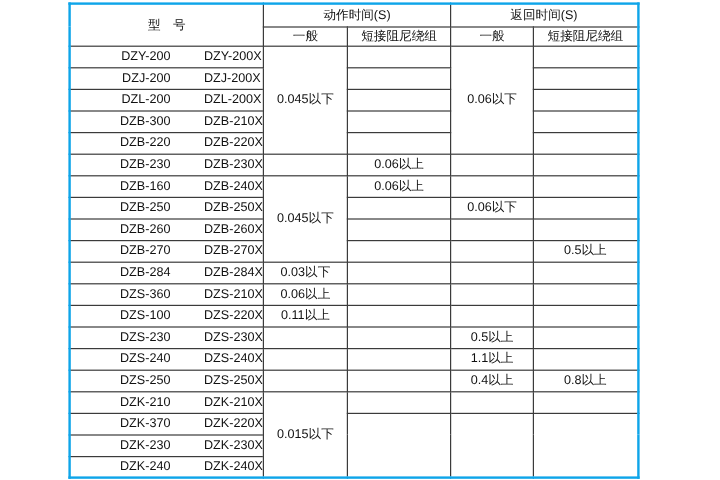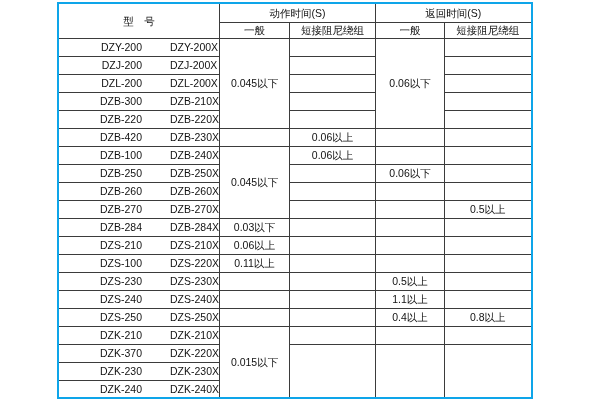--- a/index.html
+++ b/index.html
@@ -88,28 +88,28 @@
         <td class="model"><span>DZB-300</span><span>DZB-210X</span></td>
         <td></td>
         <td></td>
       </tr>
       <tr>
         <td class="model"><span>DZB-220</span><span>DZB-220X</span></td>
         <td></td>
         <td></td>
       </tr>
       <tr>
-        <td class="model"><span>DZB-420</span><span>DZB-230X</span></td>
+        <td class="model"><span>DZB-230</span><span>DZB-230X</span></td>
         <td></td>
         <td>0.06以上</td>
         <td></td>
         <td></td>
       </tr>
       <tr>
-        <td class="model"><span>DZB-100</span><span>DZB-240X</span></td>
+        <td class="model"><span>DZB-160</span><span>DZB-240X</span></td>
         <td rowspan="4">0.045以下</td>
         <td>0.06以上</td>
         <td></td>
         <td></td>
       </tr>
       <tr>
         <td class="model"><span>DZB-250</span><span>DZB-250X</span></td>
         <td></td>
         <td>0.06以下</td>
         <td></td>
@@ -127,21 +127,21 @@
         <td>0.5以上</td>
       </tr>
       <tr>
         <td class="model"><span>DZB-284</span><span>DZB-284X</span></td>
         <td>0.03以下</td>
         <td></td>
         <td></td>
         <td></td>
       </tr>
       <tr>
-        <td class="model"><span>DZS-210</span><span>DZS-210X</span></td>
+        <td class="model"><span>DZS-360</span><span>DZS-210X</span></td>
         <td>0.06以上</td>
         <td></td>
         <td></td>
         <td></td>
       </tr>
       <tr>
         <td class="model"><span>DZS-100</span><span>DZS-220X</span></td>
         <td>0.11以上</td>
         <td></td>
         <td></td>

